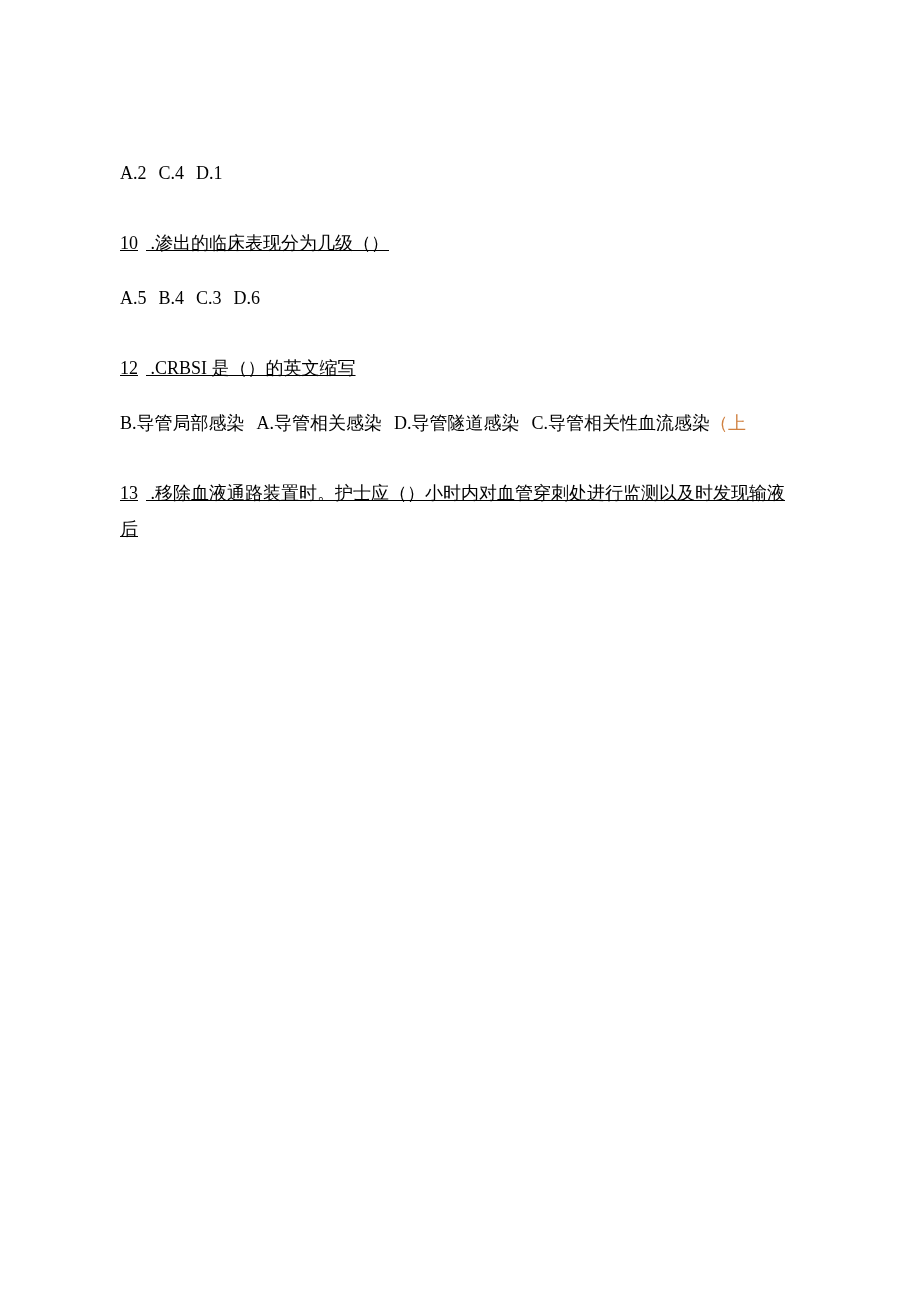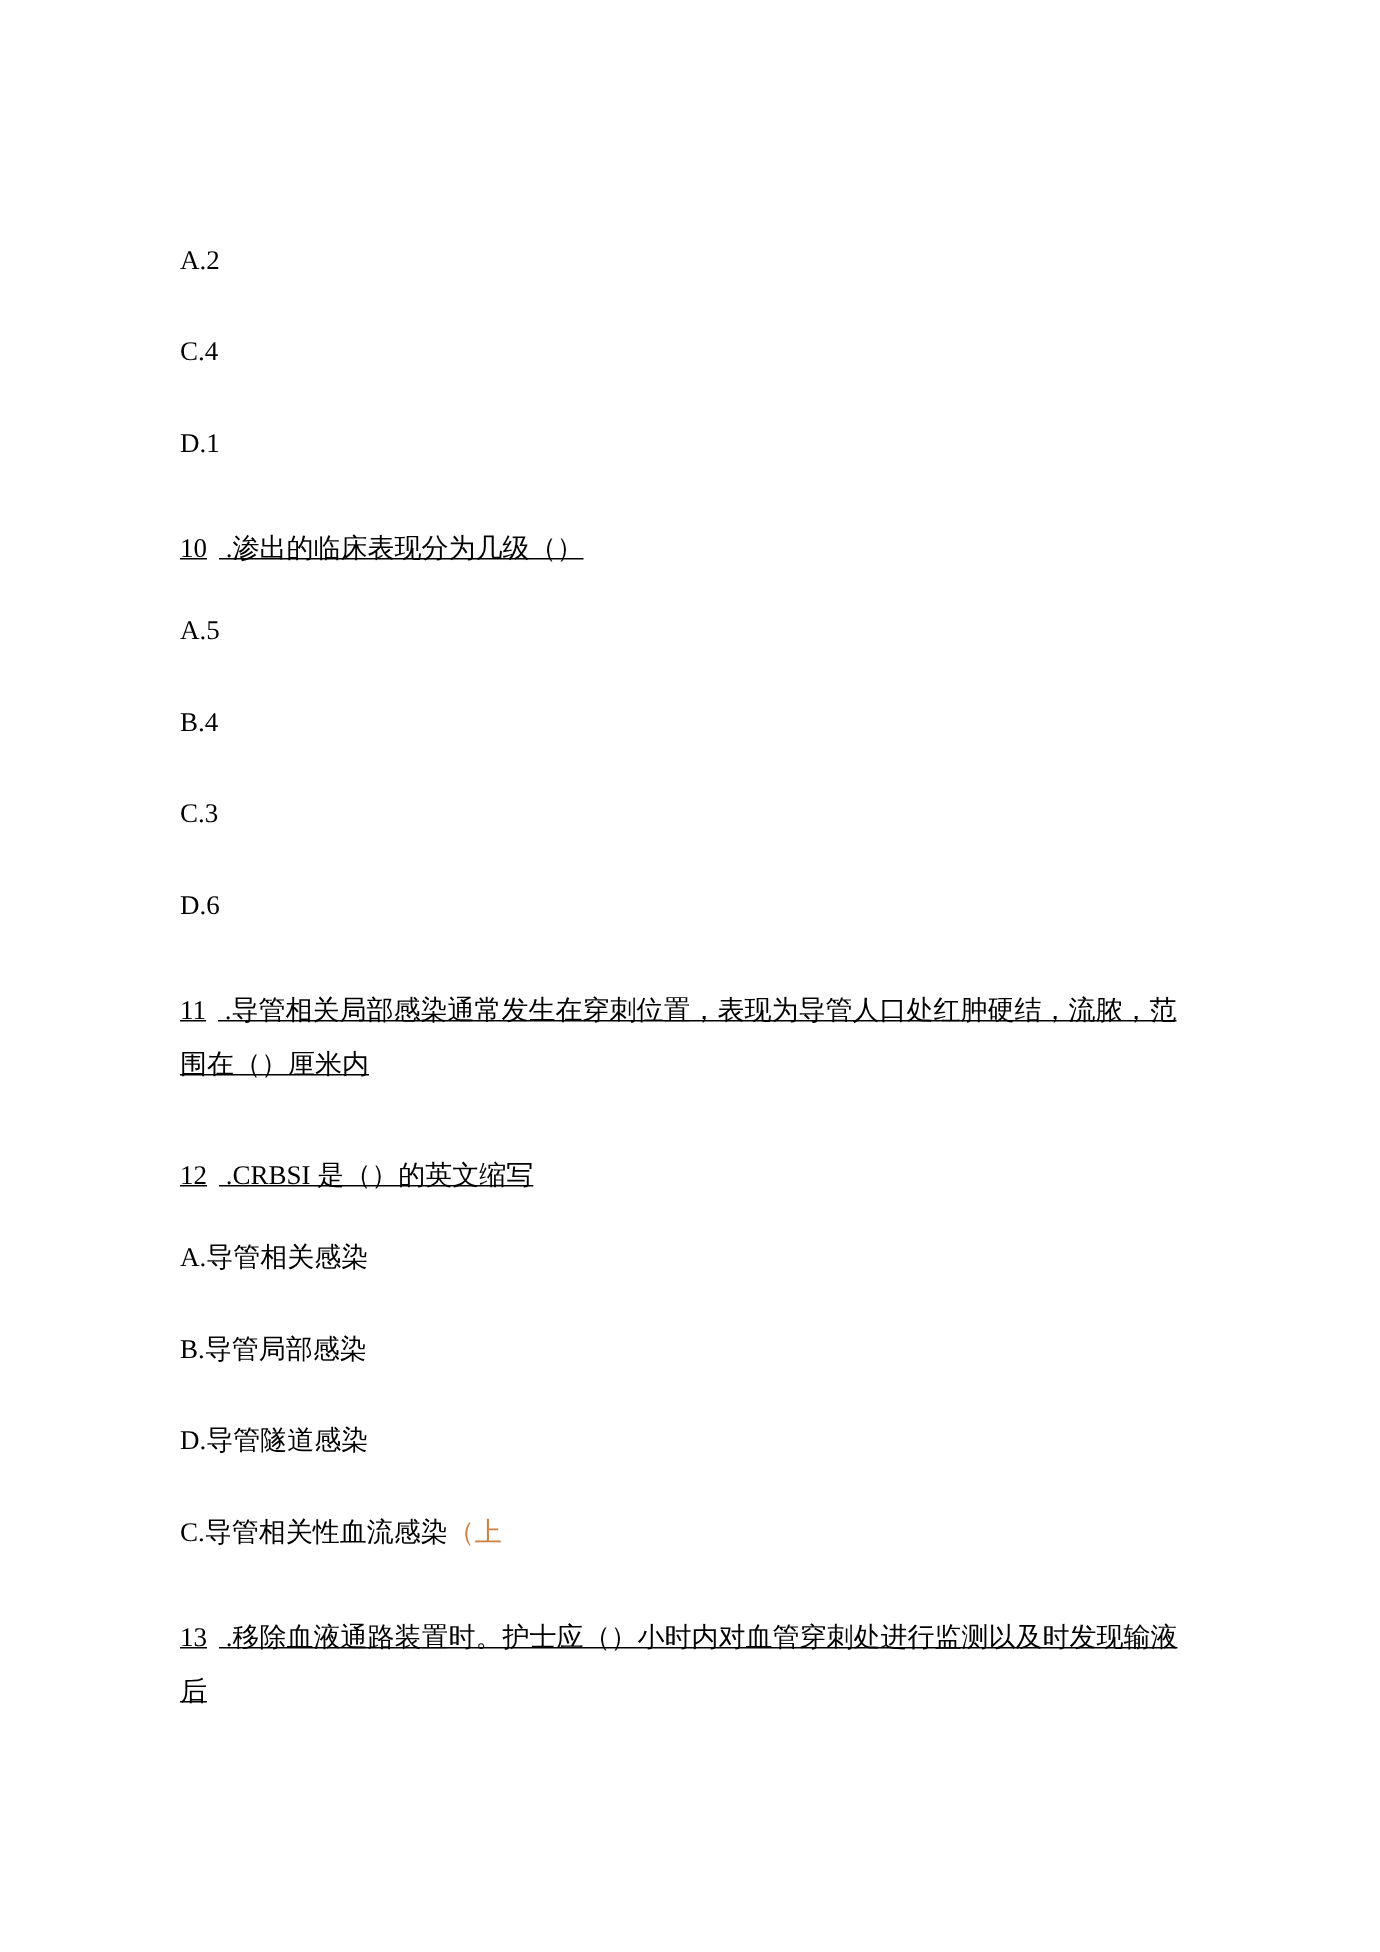--- a/index.html
+++ b/index.html
@@ -16,22 +16,21 @@
     font-family: "Times New Roman", "SimSun", serif;
     font-size: 18px;
     color: #000000;
     line-height: 1.5;
   }
   .block {
     margin-bottom: 38px;
   }
   .opt-list {
     display: flex;
-    flex-direction: column;
-    gap: 34px;
+    gap: 12px;
   }
   .opt {
     display: block;
   }
   .stem {
     margin-bottom: 24px;
     line-height: 2;
     text-decoration: underline;
   }
   .stem .num {
@@ -64,32 +63,29 @@
     </div>
     <div class="opt-list">
       <span class="opt">A.5</span>
       <span class="opt">B.4</span>
       <span class="opt">C.3</span>
       <span class="opt">D.6</span>
     </div>
   </div>
 
   <div class="block">
-    <div class="stem">
-      <span class="num">11</span><span class="inline"> .导管相关局部感染通常发生在穿刺位置，表现为导管人口处红肿硬结，流脓，范围在（）厘米内</span>
-    </div>
   </div>
 
   <div class="block">
     <div class="stem">
       <span class="num">12</span><span class="inline"> .CRBSI 是（）的英文缩写</span>
     </div>
     <div class="opt-list">
+      <span class="opt">B.导管局部感染</span>
       <span class="opt">A.导管相关感染</span>
-      <span class="opt">B.导管局部感染</span>
       <span class="opt">D.导管隧道感染</span>
       <span class="opt">
         <span class="inline">C.导管相关性血流感染</span><span class="ann inline">（上</span>
       </span>
     </div>
   </div>
 
   <div class="block">
     <div class="stem" style="margin-bottom:0">
       <span class="num">13</span><span class="inline"> .移除血液通路装置时。护士应（）小时内对血管穿刺处进行监测以及时发现输液后</span>

